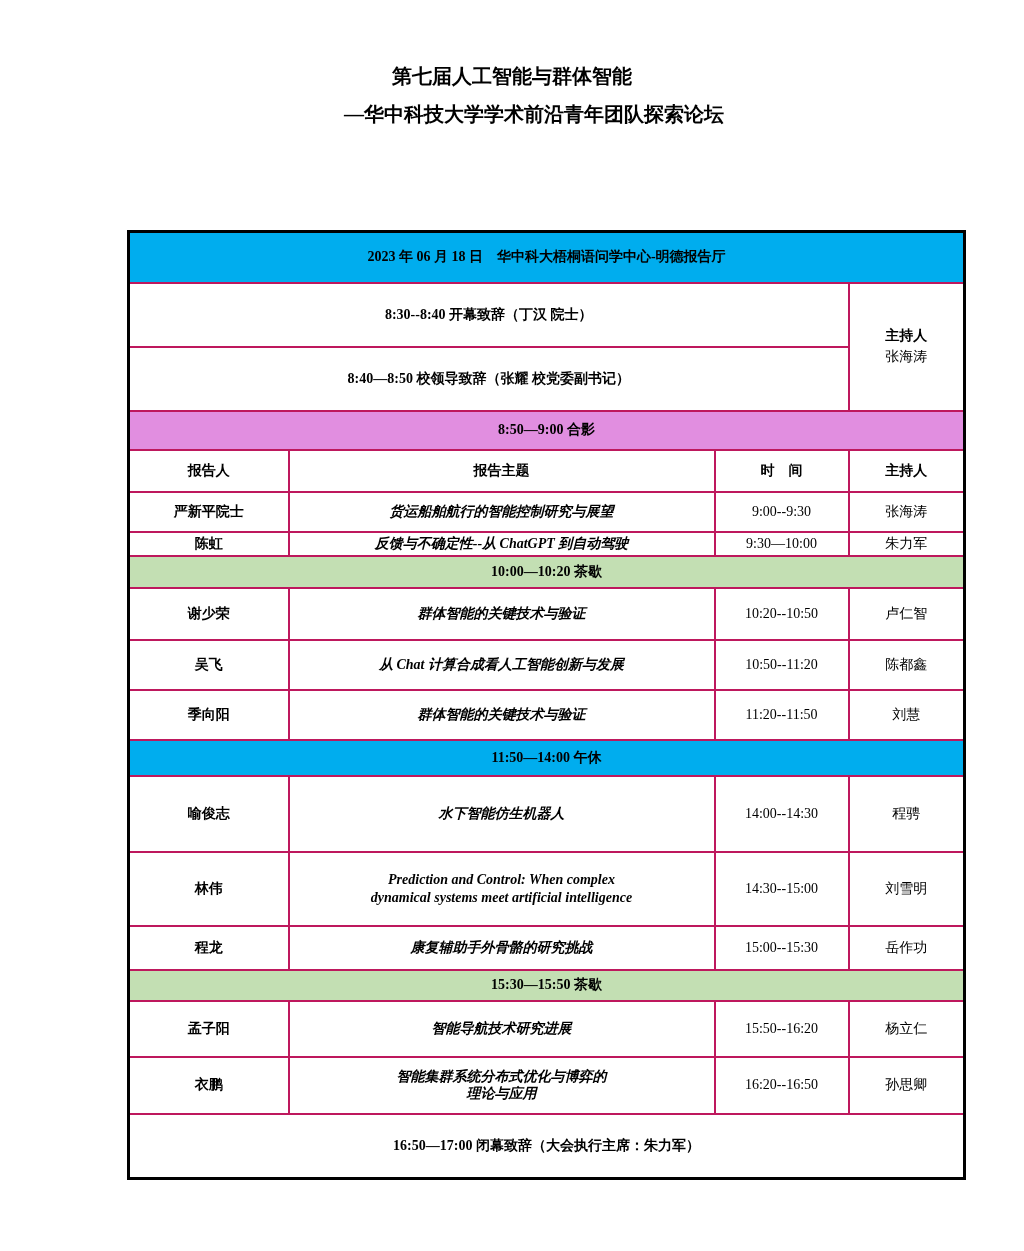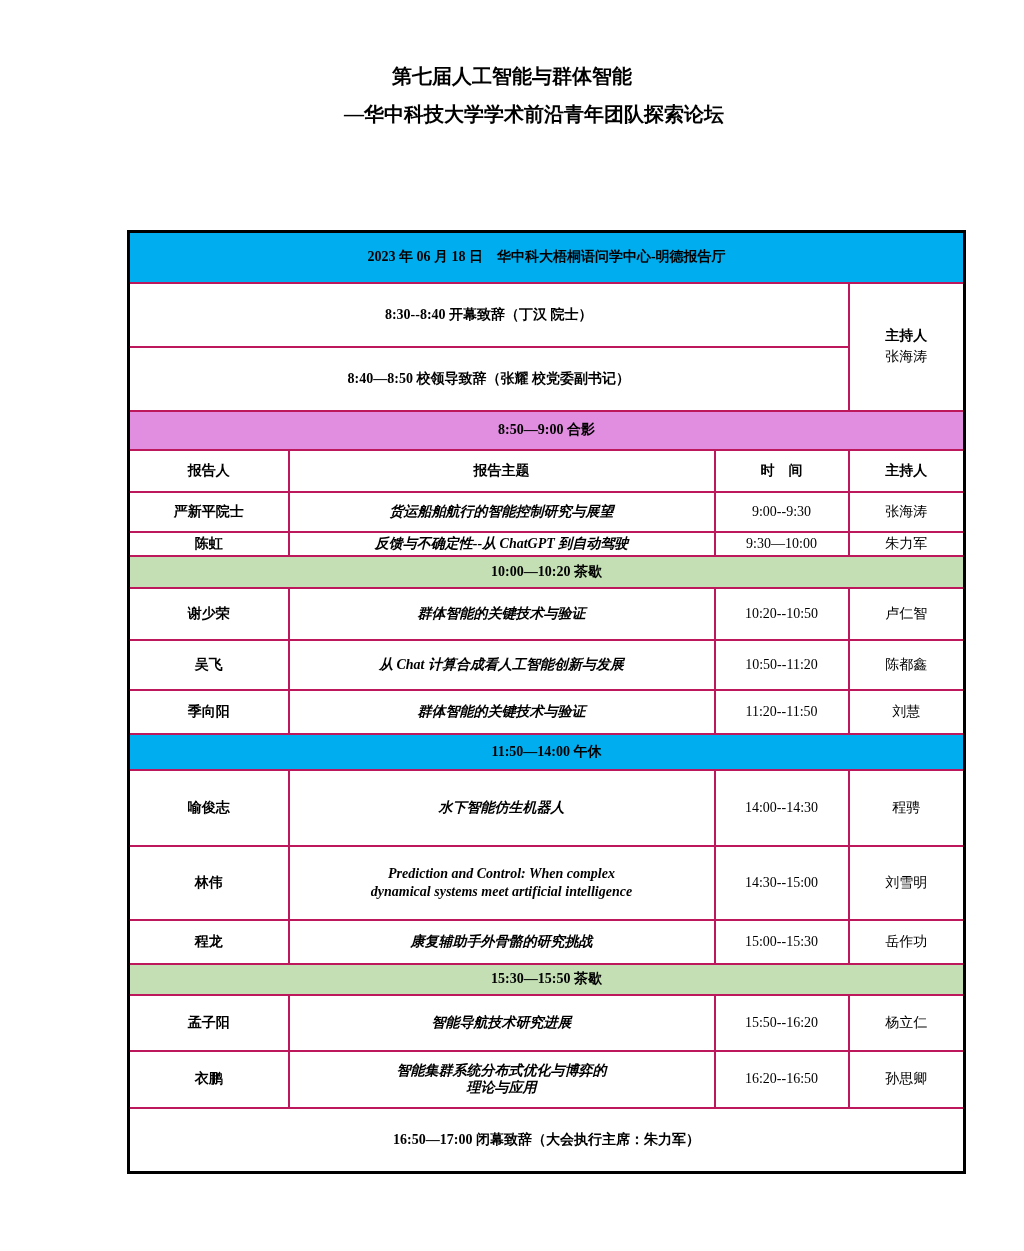--- a/index.html
+++ b/index.html
@@ -113,21 +113,21 @@
       <td class="topic">群体智能的关键技术与验证</td>
       <td class="time">10:20--10:50</td>
       <td class="moderator">卢仁智</td>
     </tr>
     <tr style="height:50px">
       <td class="speaker">吴飞</td>
       <td class="topic">从 Chat 计算合成看人工智能创新与发展</td>
       <td class="time">10:50--11:20</td>
       <td class="moderator">陈都鑫</td>
     </tr>
-    <tr style="height:44px">
+    <tr style="height:50px">
       <td class="speaker">季向阳</td>
       <td class="topic">群体智能的关键技术与验证</td>
       <td class="time">11:20--11:50</td>
       <td class="moderator">刘慧</td>
     </tr>
 
     <tr style="height:36px">
       <td colspan="4" class="break-band band-blue">11:50—14:00 午休</td>
     </tr>
 

